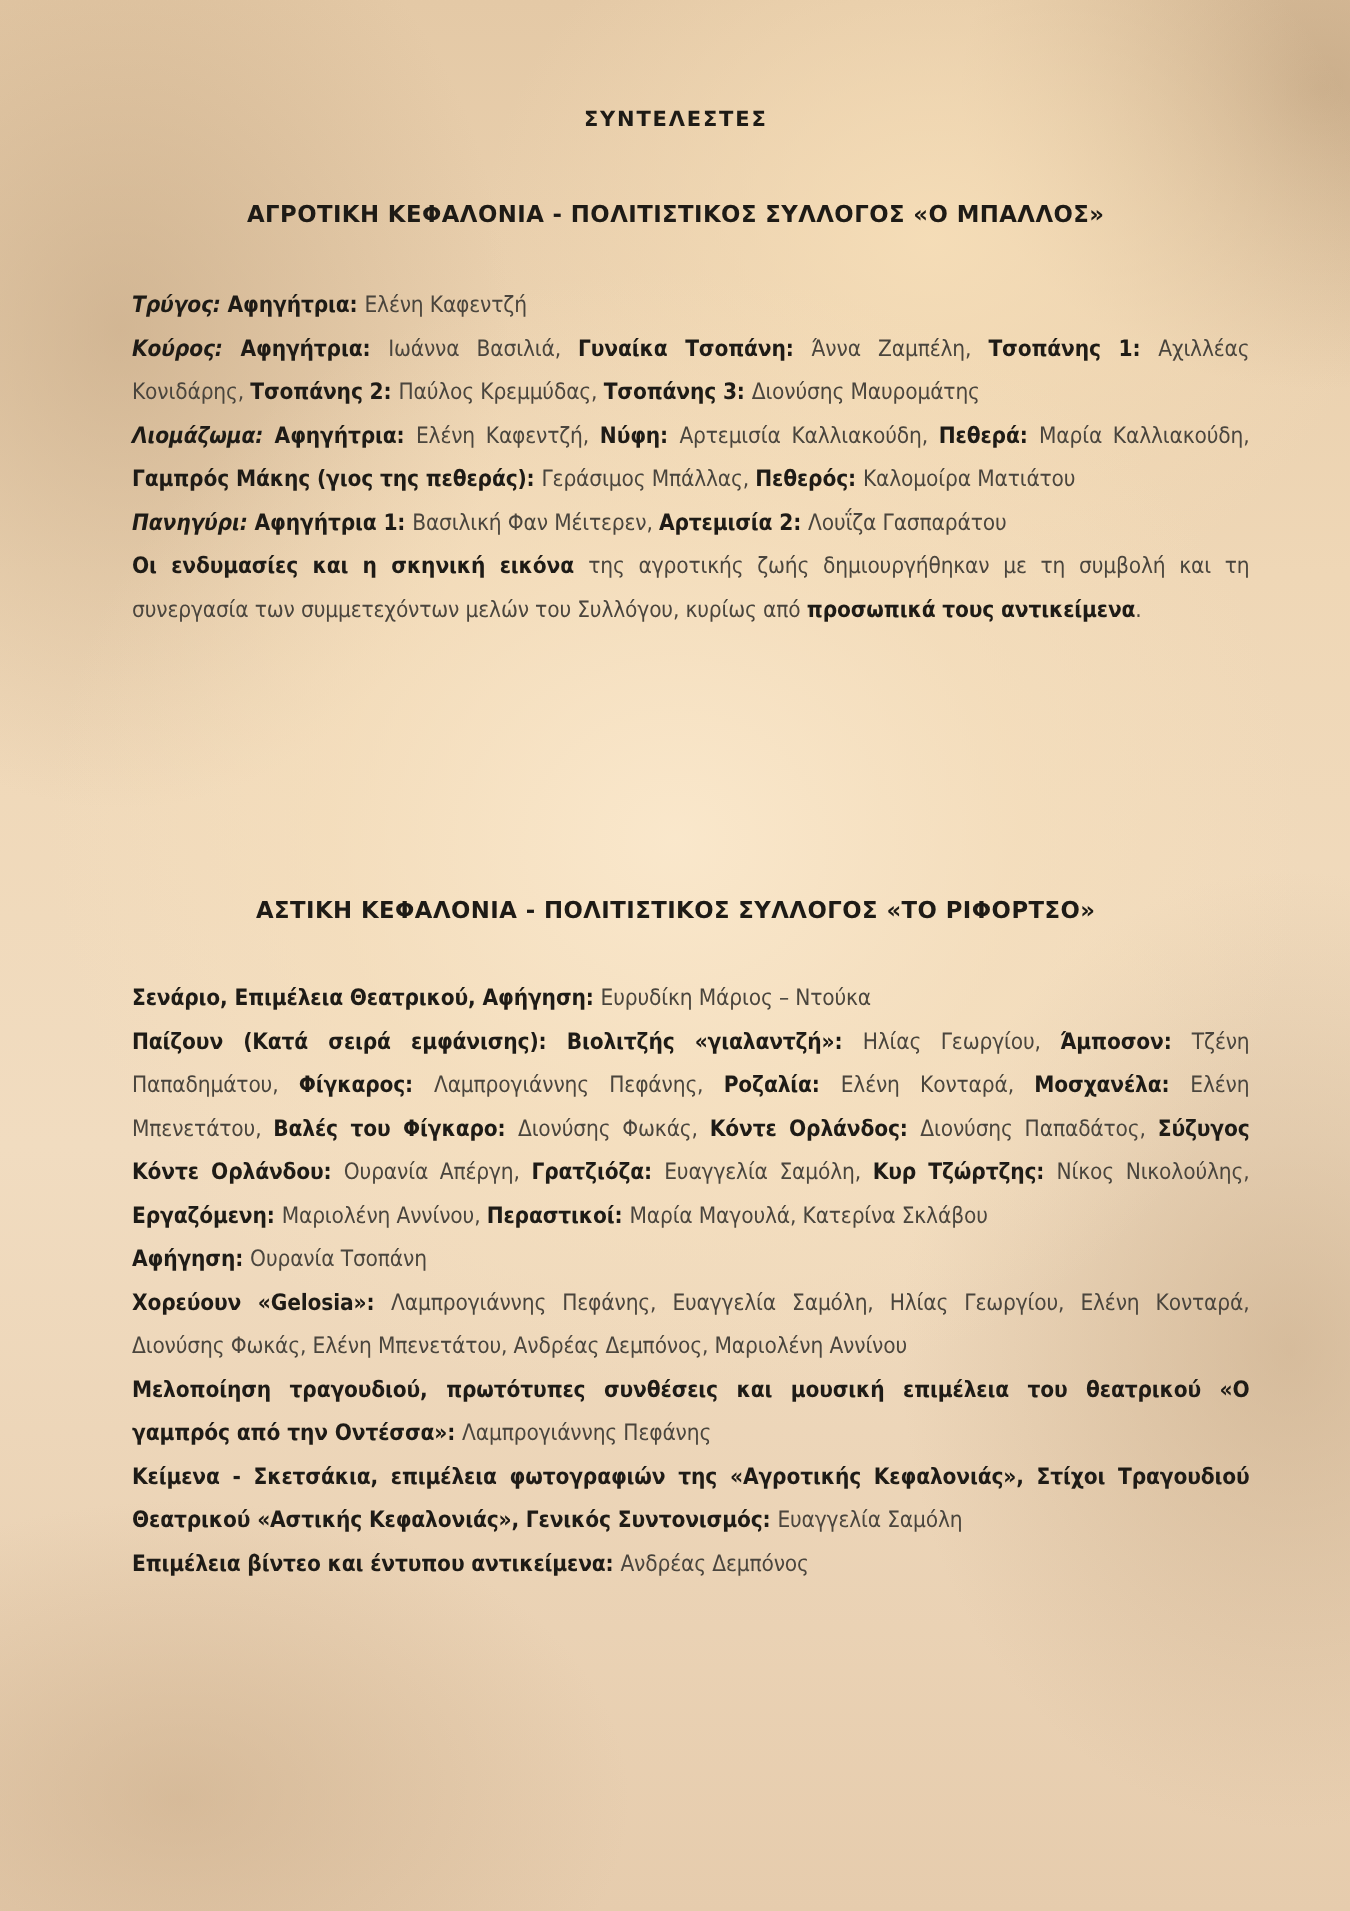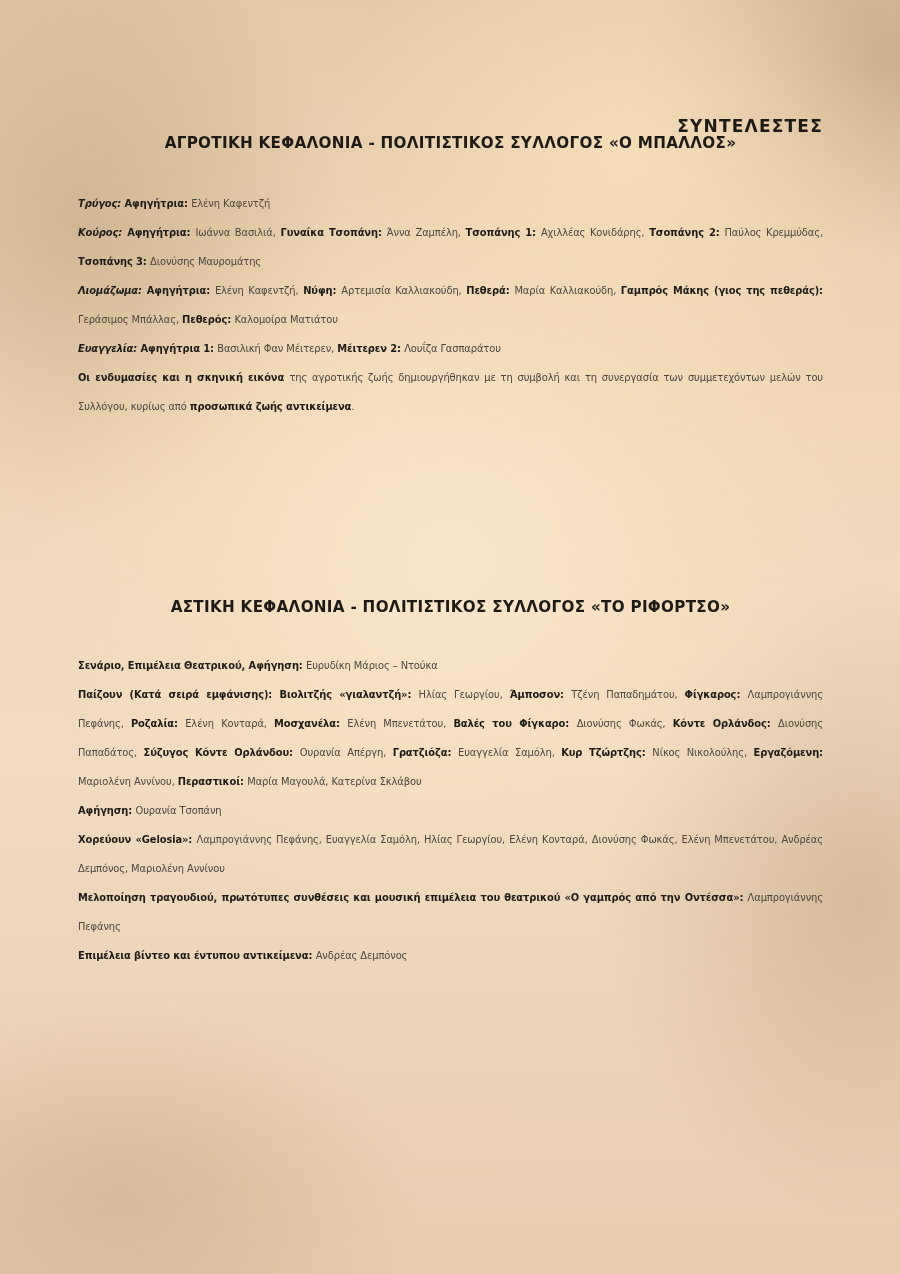--- a/index.html
+++ b/index.html
@@ -11,61 +11,62 @@
       radial-gradient(ellipse 260px 320px at 80px 220px, rgba(190,160,125,0.55) 0%, rgba(190,160,125,0) 100%),
       radial-gradient(ellipse 260px 320px at 860px 900px, rgba(190,160,125,0.5) 0%, rgba(190,160,125,0) 100%),
       radial-gradient(ellipse 300px 200px at 120px 1200px, rgba(200,170,135,0.55) 0%, rgba(200,170,135,0) 100%),
       radial-gradient(ellipse 240px 200px at 880px 60px, rgba(180,150,115,0.55) 0%, rgba(180,150,115,0) 100%),
       linear-gradient(180deg, #e4c9a6 0%, #efd7b6 30%, #f1dcc0 60%, #e6ccad 100%);
     font-family: "DejaVu Sans", sans-serif;
     color: #232019;
   }
   .page { position: absolute; left: 78px; top: 0; width: 745px; }
   .title {
-    position: absolute; top: 72px; left: 0; width: 745px; text-align: right;
-    font-family: "DejaVu Sans", sans-serif; font-weight: bold; font-size: 17px;
-    letter-spacing: 1.2px; color: #1e1b16; margin-top: 44px;
+    position: absolute; top: 72px; left: 0; width: 745px; text-align: center;
+    font-family: "DejaVu Sans", sans-serif; font-weight: bold; font-size: 14px;
+    letter-spacing: 1.2px; color: #1e1b16;
   }
   .section-heading {
     position: absolute; left: 0; width: 745px; text-align: center;
     font-family: "DejaVu Sans", sans-serif; font-weight: bold; font-size: 15.5px;
     letter-spacing: 0.3px; color: #1e1b16; transform: scaleX(0.98);
   }
   .block {
-    position: absolute; left: 0; width: 745px;
+    position: absolute; left: 10px; width: 745px;
     font-family: "DejaVu Sans Condensed", "DejaVu Sans", sans-serif;
-    font-size: 11px; line-height: 29px; text-align: justify;
+    font-size: 15px; line-height: 29px; text-align: justify;
     color: #3a362f; letter-spacing: -0.1px;
   }
   .para { margin: 0; }
   .b { font-weight: bold; color: #1e1b16; }
   .bi { font-weight: bold; font-style: italic; color: #1e1b16; }
   .n { font-weight: normal; color: #4a453d; }
 </style>
 </head>
 <body>
 
 <div class="page">
 
   <div class="title">ΣΥΝΤΕΛΕΣΤΕΣ</div>
 
   <div class="section-heading" style="top:134px;">ΑΓΡΟΤΙΚΗ ΚΕΦΑΛΟΝΙΑ - ΠΟΛΙΤΙΣΤΙΚΟΣ ΣΥΛΛΟΓΟΣ «Ο ΜΠΑΛΛΟΣ»</div>
 
   <div class="block" style="top:189px;">
     <p class="para"><span class="bi">Τρύγος: </span><span class="b">Αφηγήτρια: </span><span class="n">Ελένη Καφεντζή</span></p>
     <p class="para"><span class="bi">Κούρος: </span><span class="b">Αφηγήτρια: </span><span class="n">Ιωάννα Βασιλιά, </span><span class="b">Γυναίκα Τσοπάνη: </span><span class="n">Άννα Ζαμπέλη, </span><span class="b">Τσοπάνης 1: </span><span class="n">Αχιλλέας Κονιδάρης, </span><span class="b">Τσοπάνης 2: </span><span class="n">Παύλος Κρεμμύδας, </span><span class="b">Τσοπάνης 3: </span><span class="n">Διονύσης Μαυρομάτης</span></p>
     <p class="para"><span class="bi">Λιομάζωμα: </span><span class="b">Αφηγήτρια: </span><span class="n">Ελένη Καφεντζή, </span><span class="b">Νύφη: </span><span class="n">Αρτεμισία Καλλιακούδη, </span><span class="b">Πεθερά: </span><span class="n">Μαρία Καλλιακούδη, </span><span class="b">Γαμπρός Μάκης (γιος της πεθεράς): </span><span class="n">Γεράσιμος Μπάλλας, </span><span class="b">Πεθερός: </span><span class="n">Καλομοίρα Ματιάτου</span></p>
-    <p class="para"><span class="bi">Ευαγγελία: </span><span class="b">Αφηγήτρια 1: </span><span class="n">Βασιλική Φαν Μέιτερεν, </span><span class="b">Μέιτερεν 2: </span><span class="n">Λουΐζα Γασπαράτου</span></p>
-    <p class="para"><span class="b">Οι ενδυμασίες και η σκηνική εικόνα </span><span class="n">της αγροτικής ζωής δημιουργήθηκαν με τη συμβολή και τη συνεργασία των συμμετεχόντων μελών του Συλλόγου, κυρίως από </span><span class="b">προσωπικά ζωής αντικείμενα</span><span class="n">.</span></p>
+    <p class="para"><span class="bi">Πανηγύρι: </span><span class="b">Αφηγήτρια 1: </span><span class="n">Βασιλική Φαν Μέιτερεν, </span><span class="b">Αρτεμισία 2: </span><span class="n">Λουΐζα Γασπαράτου</span></p>
+    <p class="para"><span class="b">Οι ενδυμασίες και η σκηνική εικόνα </span><span class="n">της αγροτικής ζωής δημιουργήθηκαν με τη συμβολή και τη συνεργασία των συμμετεχόντων μελών του Συλλόγου, κυρίως από </span><span class="b">προσωπικά τους αντικείμενα</span><span class="n">.</span></p>
   </div>
 
   <div class="section-heading" style="top:598px;">ΑΣΤΙΚΗ ΚΕΦΑΛΟΝΙΑ - ΠΟΛΙΤΙΣΤΙΚΟΣ ΣΥΛΛΟΓΟΣ «ΤΟ ΡΙΦΟΡΤΣΟ»</div>
 
   <div class="block" style="top:651px;">
     <p class="para"><span class="b">Σενάριο, Επιμέλεια Θεατρικού, Αφήγηση: </span><span class="n">Ευρυδίκη Μάριος – Ντούκα</span></p>
     <p class="para"><span class="b">Παίζουν (Κατά σειρά εμφάνισης): Βιολιτζής «γιαλαντζή»: </span><span class="n">Ηλίας Γεωργίου, </span><span class="b">Άμποσον: </span><span class="n">Τζένη Παπαδημάτου, </span><span class="b">Φίγκαρος: </span><span class="n">Λαμπρογιάννης Πεφάνης, </span><span class="b">Ροζαλία: </span><span class="n">Ελένη Κονταρά, </span><span class="b">Μοσχανέλα: </span><span class="n">Ελένη Μπενετάτου, </span><span class="b">Βαλές του Φίγκαρο: </span><span class="n">Διονύσης Φωκάς, </span><span class="b">Κόντε Ορλάνδος: </span><span class="n">Διονύσης Παπαδάτος, </span><span class="b">Σύζυγος Κόντε Ορλάνδου: </span><span class="n">Ουρανία Απέργη, </span><span class="b">Γρατζιόζα: </span><span class="n">Ευαγγελία Σαμόλη, </span><span class="b">Κυρ Τζώρτζης: </span><span class="n">Νίκος Νικολούλης, </span><span class="b">Εργαζόμενη: </span><span class="n">Μαριολένη Αννίνου, </span><span class="b">Περαστικοί: </span><span class="n">Μαρία Μαγουλά, Κατερίνα Σκλάβου</span></p>
     <p class="para"><span class="b">Αφήγηση: </span><span class="n">Ουρανία Τσοπάνη</span></p>
     <p class="para"><span class="b">Χορεύουν «Gelosia»: </span><span class="n">Λαμπρογιάννης Πεφάνης, Ευαγγελία Σαμόλη, Ηλίας Γεωργίου, Ελένη Κονταρά, Διονύσης Φωκάς, Ελένη Μπενετάτου, Ανδρέας Δεμπόνος, Μαριολένη Αννίνου</span></p>
     <p class="para"><span class="b">Μελοποίηση τραγουδιού, πρωτότυπες συνθέσεις και μουσική επιμέλεια του θεατρικού «Ο γαμπρός από την Οντέσσα»: </span><span class="n">Λαμπρογιάννης Πεφάνης</span></p>
+    <p class="para"><span class="b">Κείμενα - Σκετσάκια, επιμέλεια φωτογραφιών της «Αγροτικής Κεφαλονιάς», Στίχοι Τραγουδιού Θεατρικού «Αστικής Κεφαλονιάς», Γενικός Συντονισμός: </span><span class="n">Ευαγγελία Σαμόλη</span></p>
     <p class="para"><span class="b">Επιμέλεια βίντεο και έντυπου αντικείμενα: </span><span class="n">Ανδρέας Δεμπόνος</span></p>
   </div>
 
 </div>
 
 </body></html>

